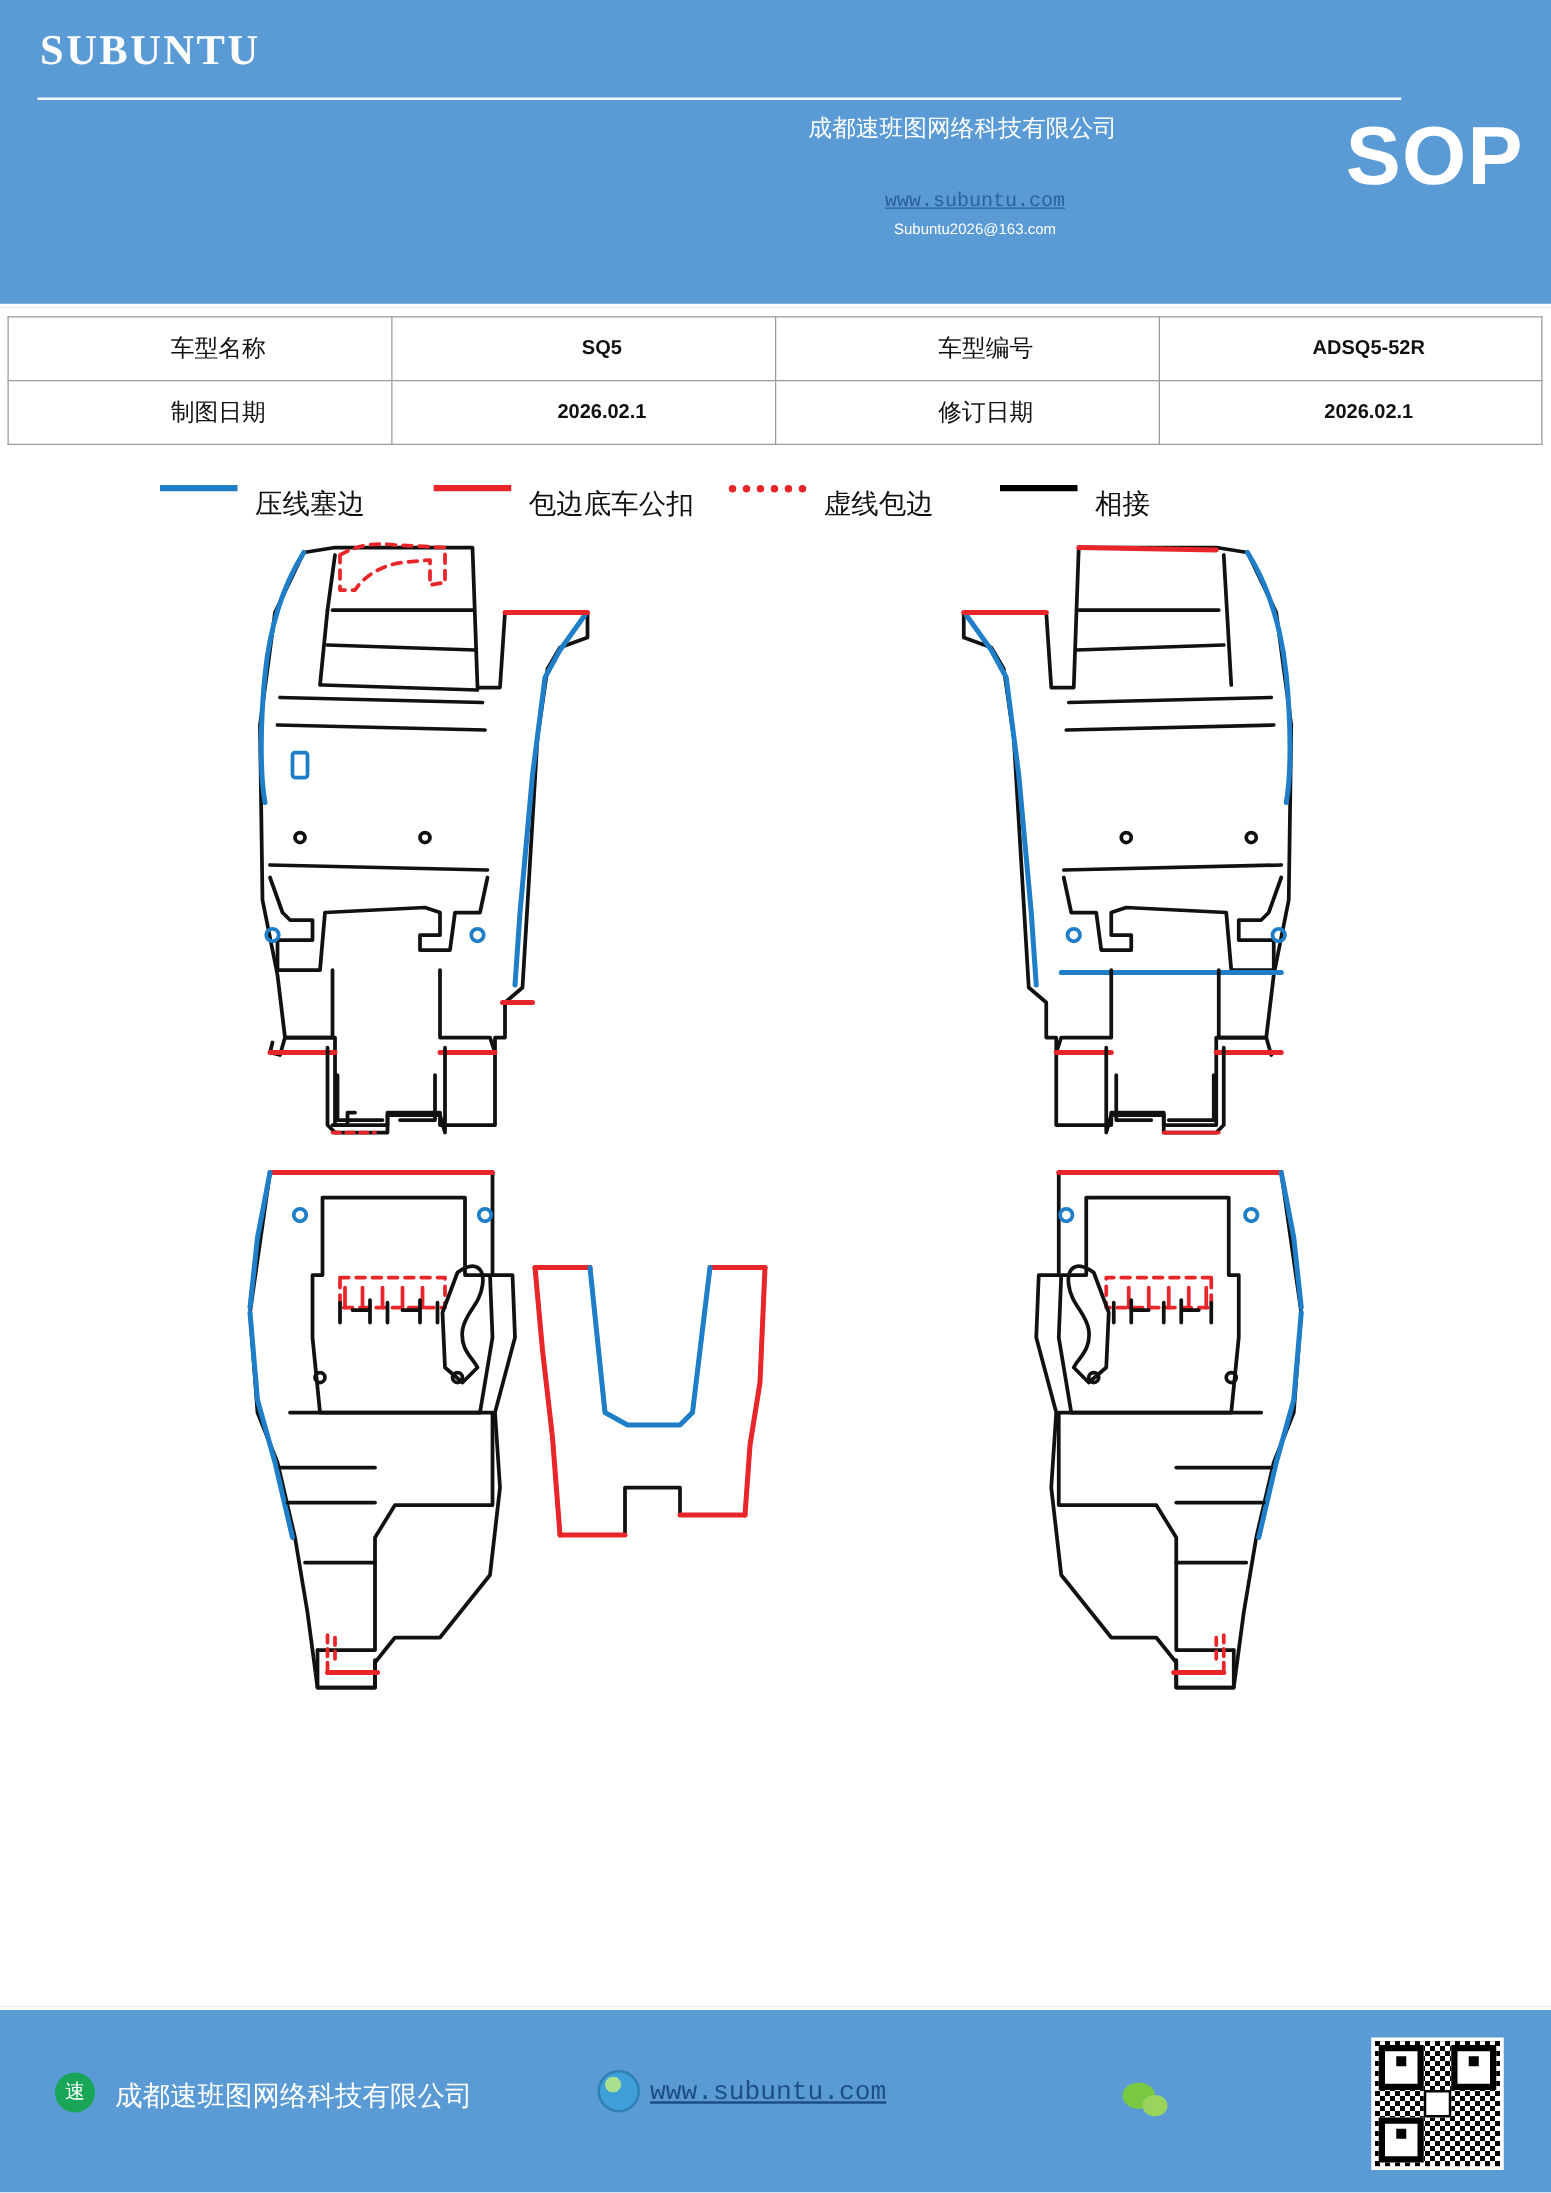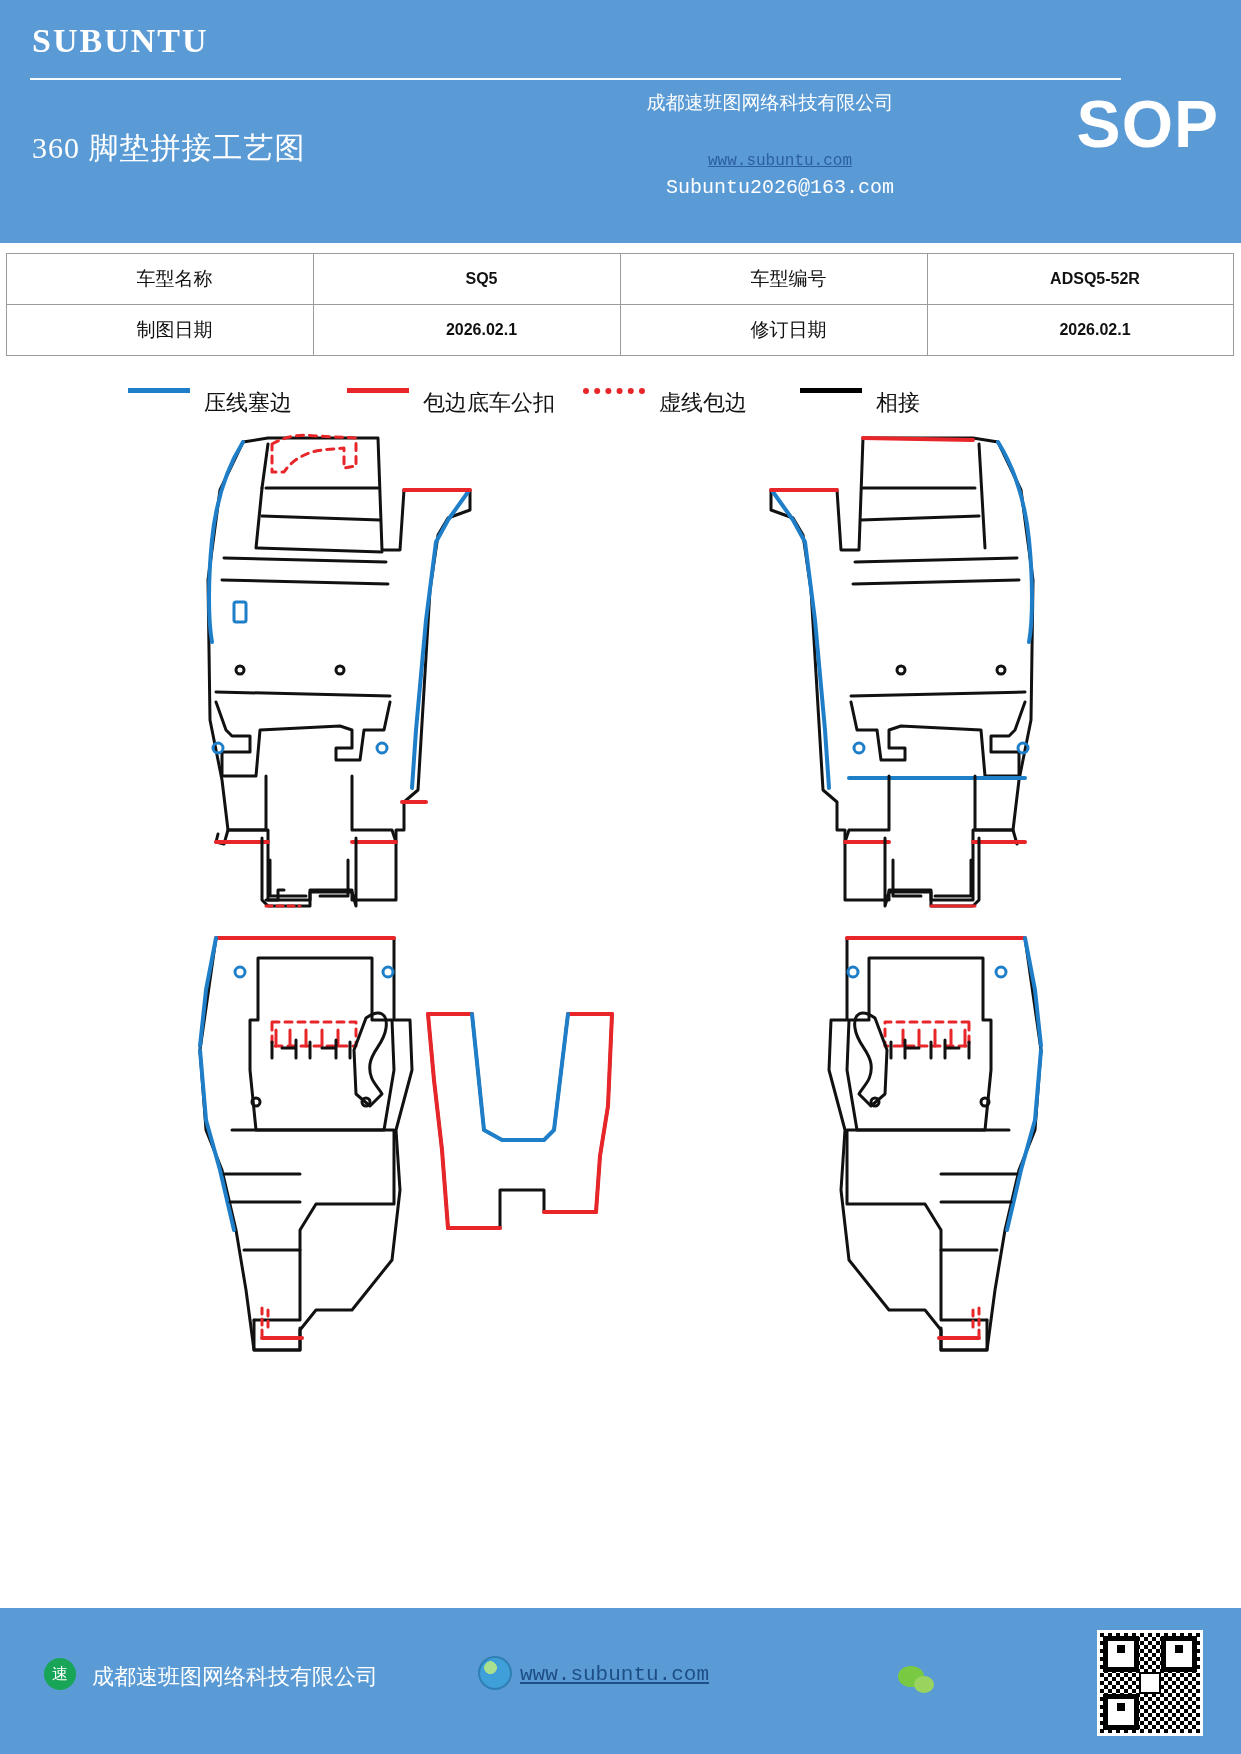--- a/index.html
+++ b/index.html
@@ -82,23 +82,23 @@
     color: #2b5f9e;
     font-family: "Liberation Mono", monospace;
     text-decoration: underline;
   }
   .email {
     position: absolute;
     left: 640px;
     top: 176px;
     width: 280px;
     text-align: center;
-    font-size: 20px;
+    font-size: 12px;
     color: #ffffff;
-    font-family: Liberation Mono, monospace;
+    font-family: Liberation Sans, sans-serif;
   }
 
   
   .info-table {
     position: absolute;
     left: 6px;
     top: 253px;
     width: 1228px;
     border-collapse: collapse;
     table-layout: fixed;
@@ -272,21 +272,20 @@
   }
 </style>
 </head>
 <body>
 
 <div class="header">
   <div class="brand">SUBUNTU</div>
   <div class="header-rule"></div>
   <div class="company-name">成都速班图网络科技有限公司</div>
   <div class="sop">SOP</div>
-  <div class="doc-title">360 脚垫拼接工艺图</div>
   <div class="site-link">www.subuntu.com</div>
   <div class="email">Subuntu2026@163.com</div>
 </div>
 
 <table class="info-table">
   <tbody>
       <tr>
     <td style="width:275px">车型名称</td>
     <td class="val" style="width:275px">SQ5</td>
     <td style="width:275px">车型编号</td>

